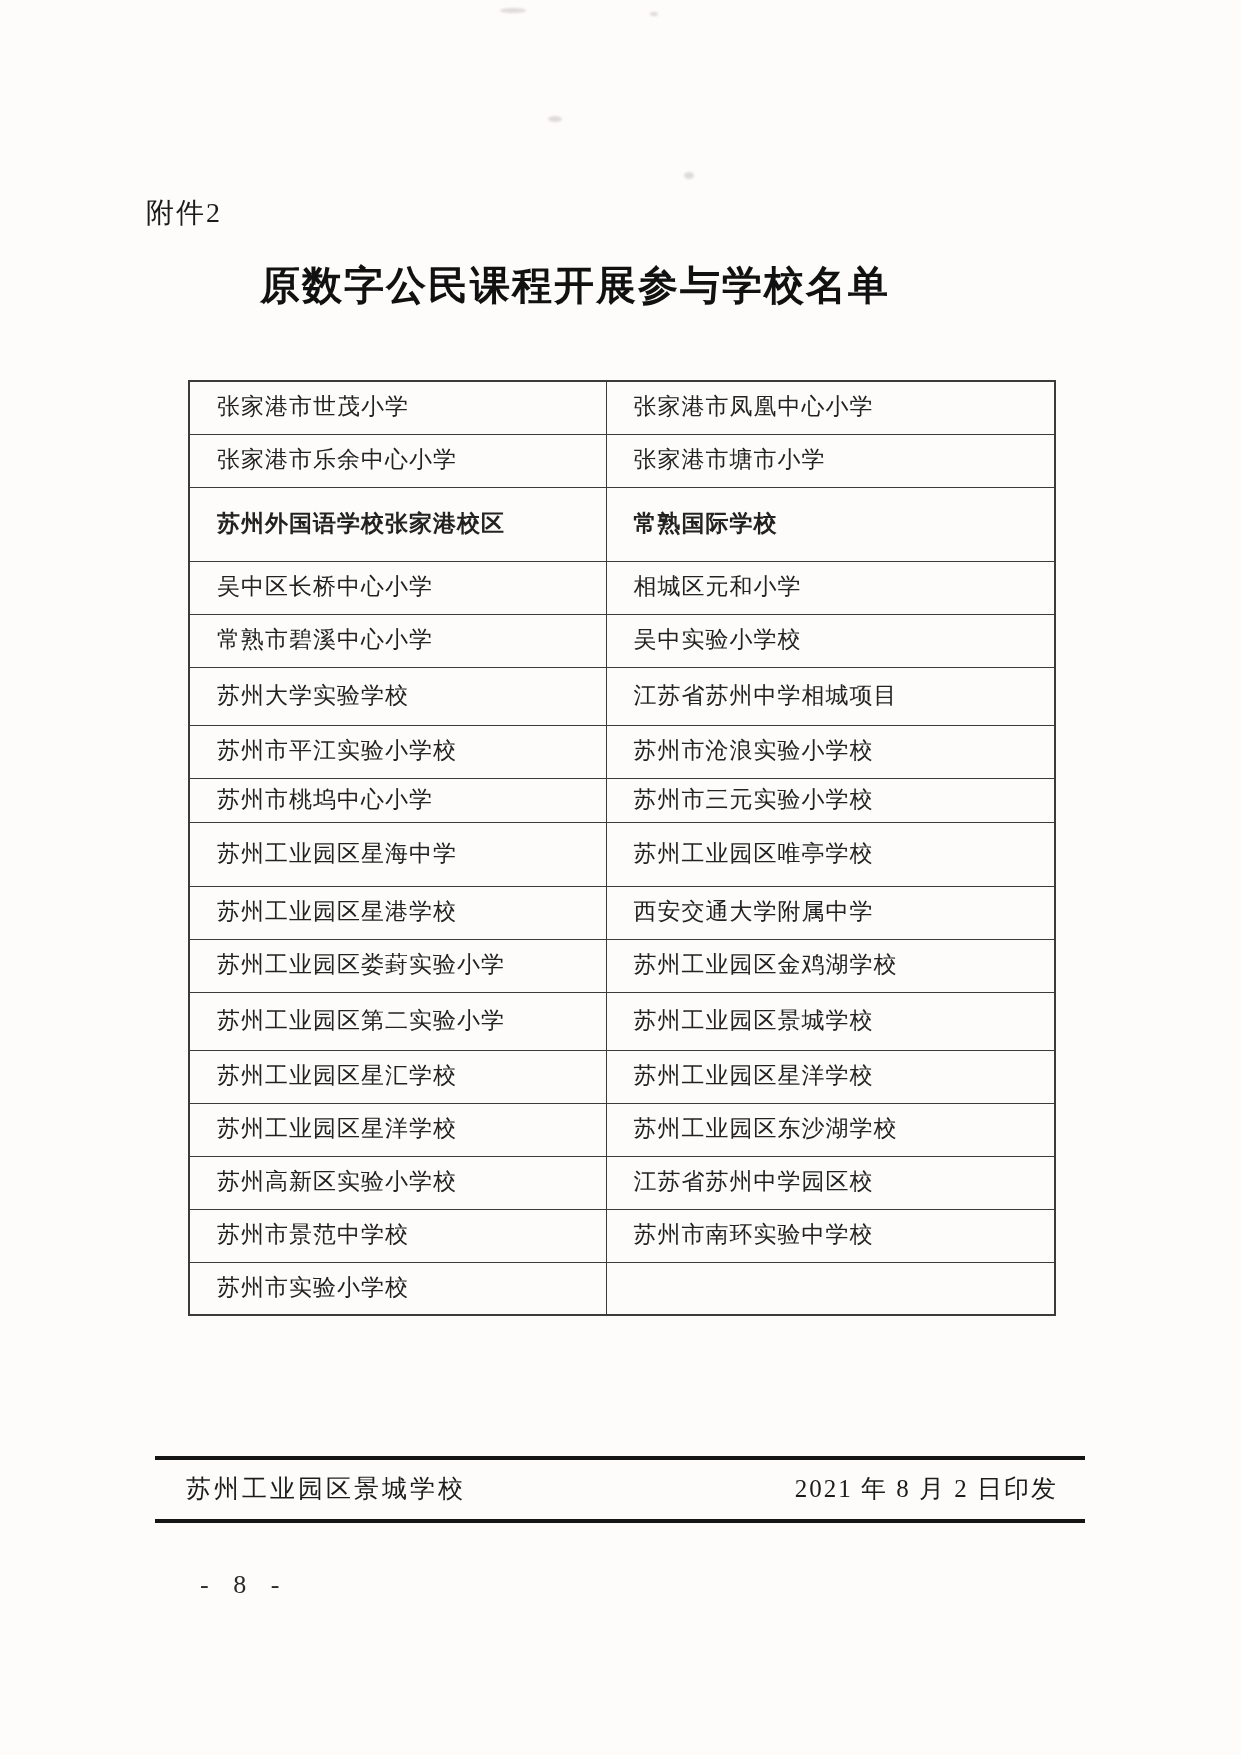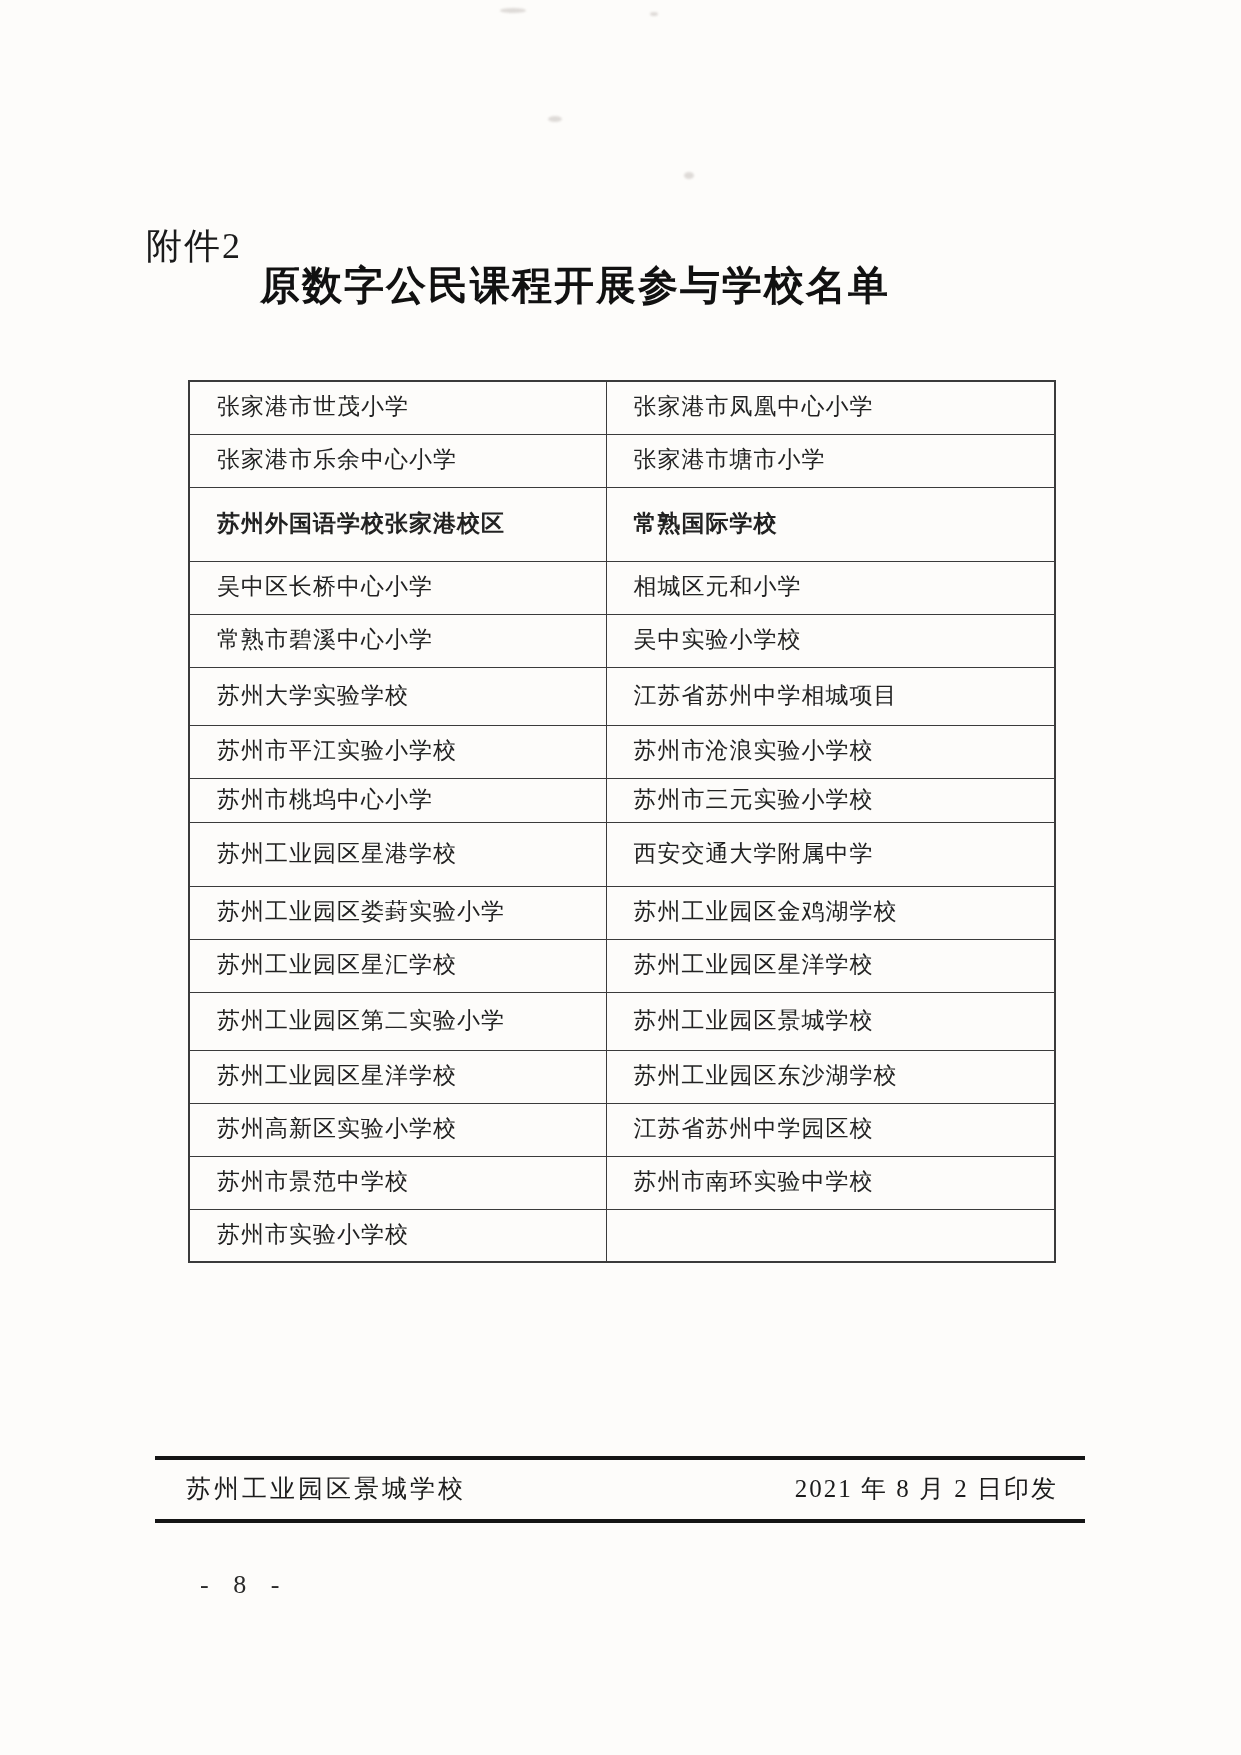--- a/index.html
+++ b/index.html
@@ -27,24 +27,23 @@
   }
   .speck.s1 { left: 500px; top: 8px;  width: 26px; height: 5px; }
   .speck.s2 { left: 548px; top: 116px; width: 14px; height: 6px; }
   .speck.s3 { left: 684px; top: 172px; width: 10px; height: 7px; }
   .speck.s4 { left: 650px; top: 12px; width: 8px;  height: 4px; }
 
   .attachment-label {
     position: absolute;
     left: 146px;
     top: 194px;
-    font-size: 36px;
+    font-size: 28px;
     letter-spacing: 2px;
     color: #1b1b1b;
-    margin-top: 28px;
   }
   .doc-title-wrap {
     position: absolute;
     left: 0;
     top: 258px;
     width: 1150px;
     text-align: center;
   }
   .doc-title {
     font-size: 40px;
@@ -170,36 +169,40 @@
         </tr>
         <tr>
           <td>苏州市平江实验小学校</td>
           <td>苏州市沧浪实验小学校</td>
         </tr>
         <tr>
           <td>苏州市桃坞中心小学</td>
           <td>苏州市三元实验小学校</td>
         </tr>
         <tr>
+          <td>苏州工业园区星海中学</td>
+          <td>苏州工业园区唯亭学校</td>
+        </tr>
+        <tr>
           <td>苏州工业园区星港学校</td>
           <td>西安交通大学附属中学</td>
         </tr>
         <tr>
           <td>苏州工业园区娄葑实验小学</td>
           <td>苏州工业园区金鸡湖学校</td>
         </tr>
         <tr>
+          <td>苏州工业园区第二实验小学</td>
+          <td>苏州工业园区景城学校</td>
+        </tr>
+        <tr>
           <td>苏州工业园区星汇学校</td>
           <td>苏州工业园区星洋学校</td>
         </tr>
         <tr>
-          <td>苏州工业园区第二实验小学</td>
-          <td>苏州工业园区景城学校</td>
-        </tr>
-        <tr>
           <td>苏州工业园区星洋学校</td>
           <td>苏州工业园区东沙湖学校</td>
         </tr>
         <tr>
           <td>苏州高新区实验小学校</td>
           <td>江苏省苏州中学园区校</td>
         </tr>
         <tr>
           <td>苏州市景范中学校</td>
           <td>苏州市南环实验中学校</td>

